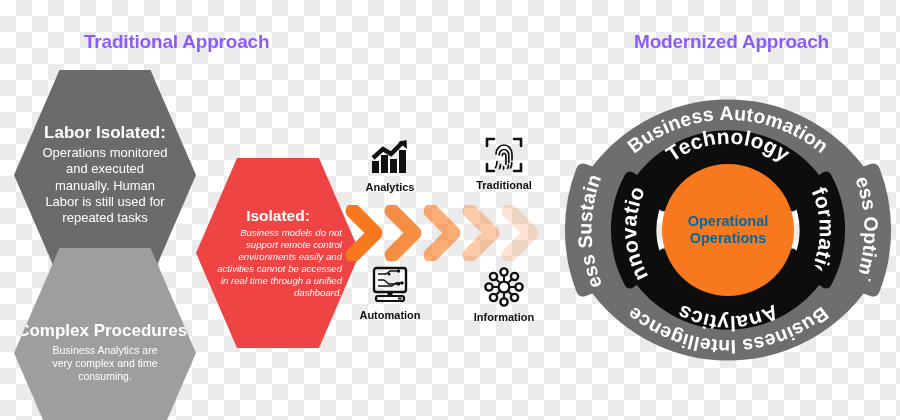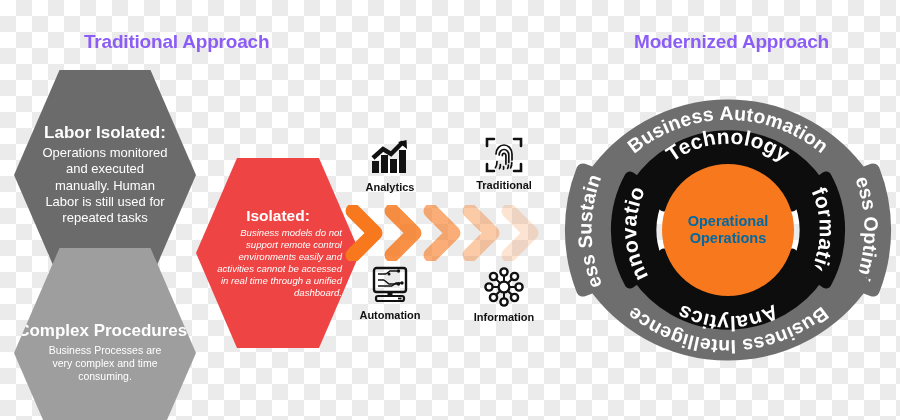--- a/index.html
+++ b/index.html
@@ -72,21 +72,21 @@
 
 <div class="heading" id="heading-left">Traditional Approach</div>
 
 <div class="hex" id="hex-labor">
   <div class="h-title">Labor Isolated:</div>
   <div class="h-body">Operations monitored and executed manually. Human Labor is still used for repeated tasks</div>
 </div>
 
 <div class="hex" id="hex-complex">
   <div class="h-title">Complex Procedures:</div>
-  <div class="h-body">Business Processes are very complex and time consuming.</div>
+  <div class="h-body">Business Analytics are very complex and time consuming.</div>
 </div>
 
 <div class="hex" id="hex-isolated">
   <div class="h-title">Isolated:</div>
   <div class="h-body">Business models do not support remote control environments easily  and activities cannot be accessed in real time through a unified dashboard.</div>
 </div>
 
 <div class="mid-item" id="mid-analytics">
   <div class="mid-icon">
     <svg width="40" height="36" viewBox="0 0 40 36">

